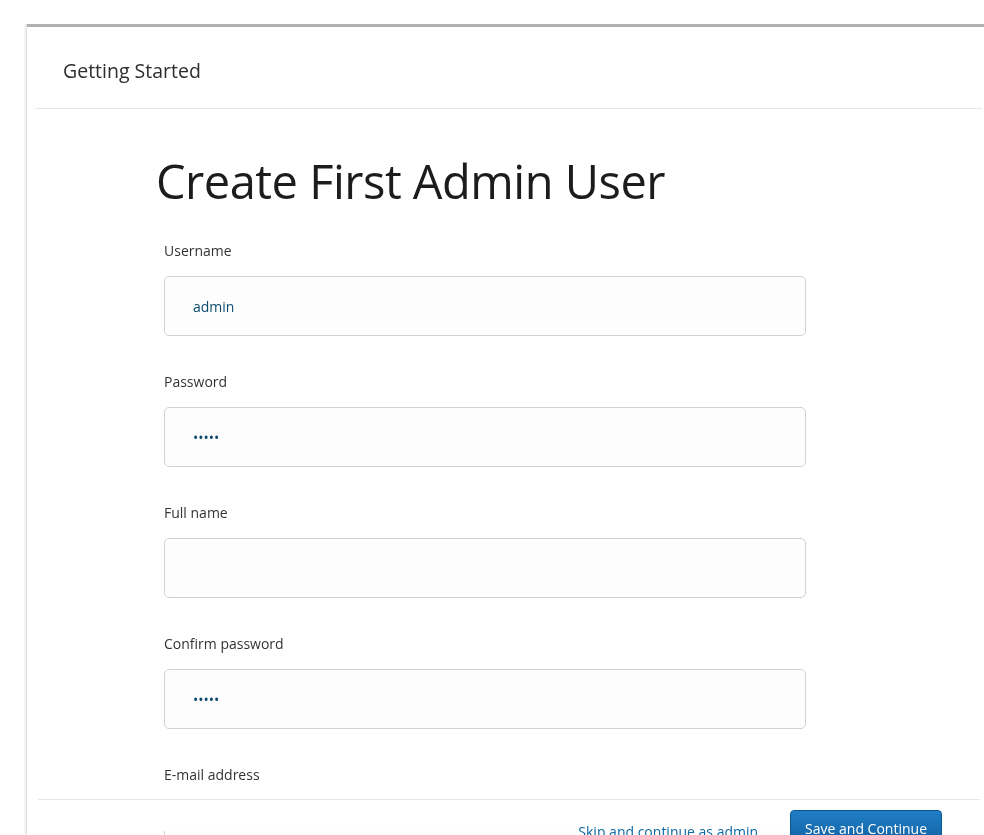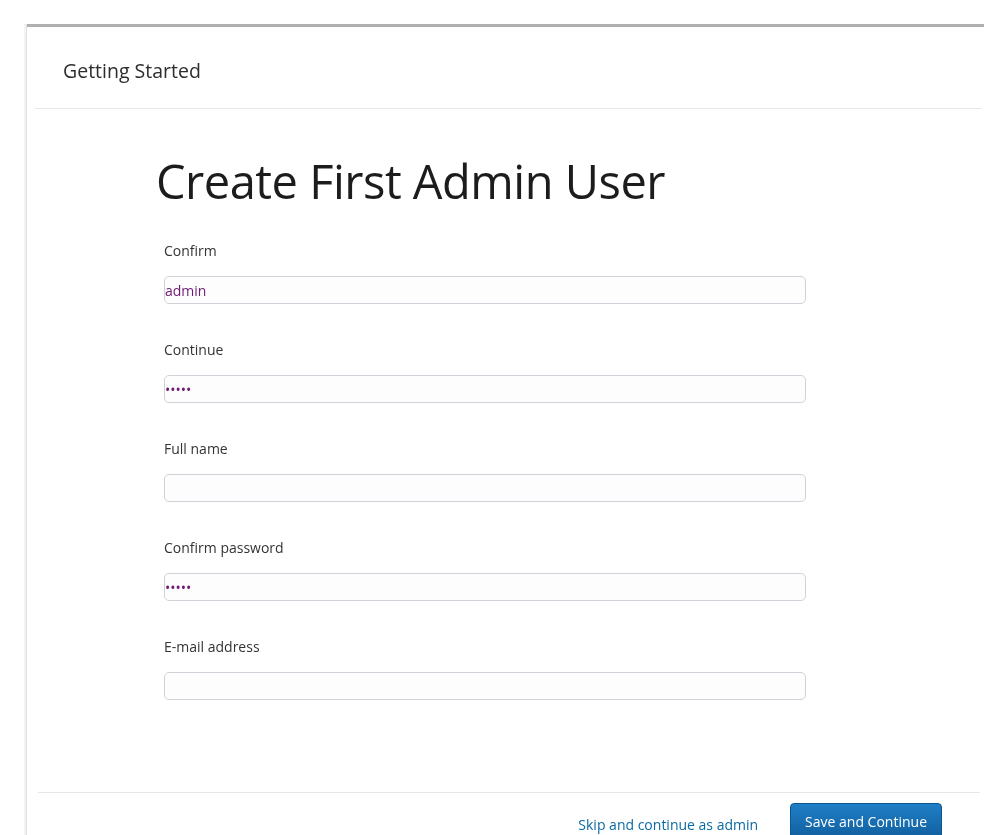--- a/index.html
+++ b/index.html
@@ -78,33 +78,33 @@
       width: 642px;
     }
     .form-label {
       display: block;
       font-size: 14px;
       color: #333333;
       margin-bottom: 8px;
     }
     .form-input {
       width: 100%;
-      height: 28px;
-      padding: 0 0;
+      height: 60px;
+      padding: 0 28px;
       font-size: 14px;
-      color: #701a75;
+      color: #0c4a6e;
       background: #fdfdfd;
       border: 1px solid #cfd3d9;
       border-radius: 5px;
       outline: none;
       font-family: inherit;
     }
     .lower-strip {
       position: absolute;
-      bottom: 11px;
+      bottom: 4px;
       left: 3px;
       right: 2px;
       height: 32px;
       border-top: 1px solid #e7e7e7;
       background: #ffffff;
       padding: 6px 22px 0 44px;
       display: flex;
       justify-content: space-between;
       align-items: flex-start;
       font-size: 14px;
@@ -142,26 +142,26 @@
 <div class="dialog">
 
   <div class="dialog-header">
     <div class="dialog-header-title">Getting Started</div>
   </div>
 
   <div class="dialog-body">
     <h1 class="page-title">Create First Admin User</h1>
 
     <div class="form-group">
-      <label class="form-label">Confirm</label>
+      <label class="form-label">Username</label>
       <input type="text" class="form-input" value="admin" style="">
     </div>
 
     <div class="form-group">
-      <label class="form-label">Continue</label>
+      <label class="form-label">Password</label>
       <input type="password" class="form-input" value="•••••" style="">
     </div>
 
     <div class="form-group">
       <label class="form-label">Full name</label>
       <input type="text" class="form-input" value="" style="">
     </div>
 
     <div class="form-group">
       <label class="form-label">Confirm password</label>

